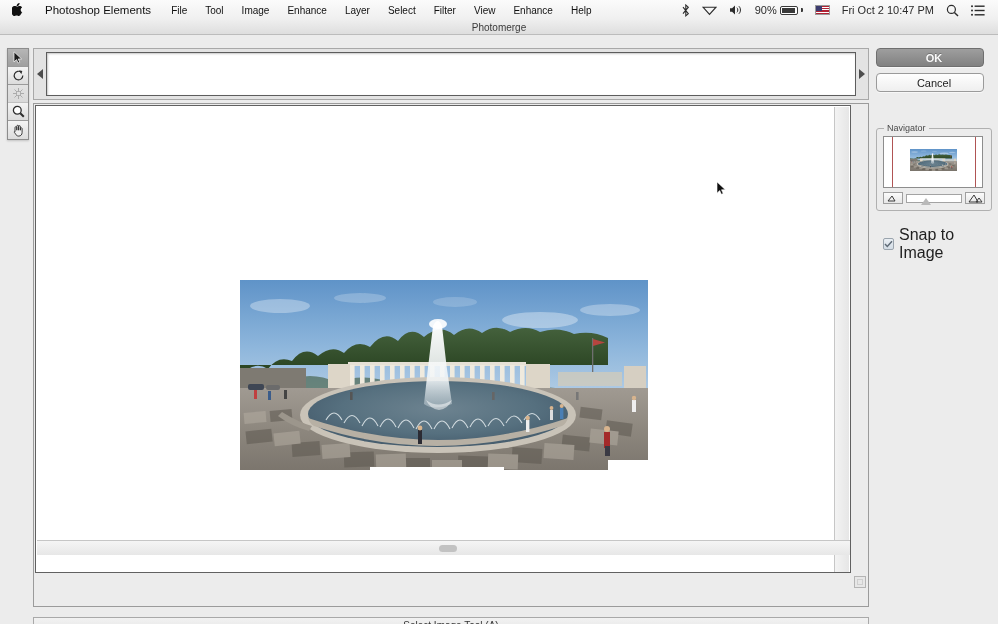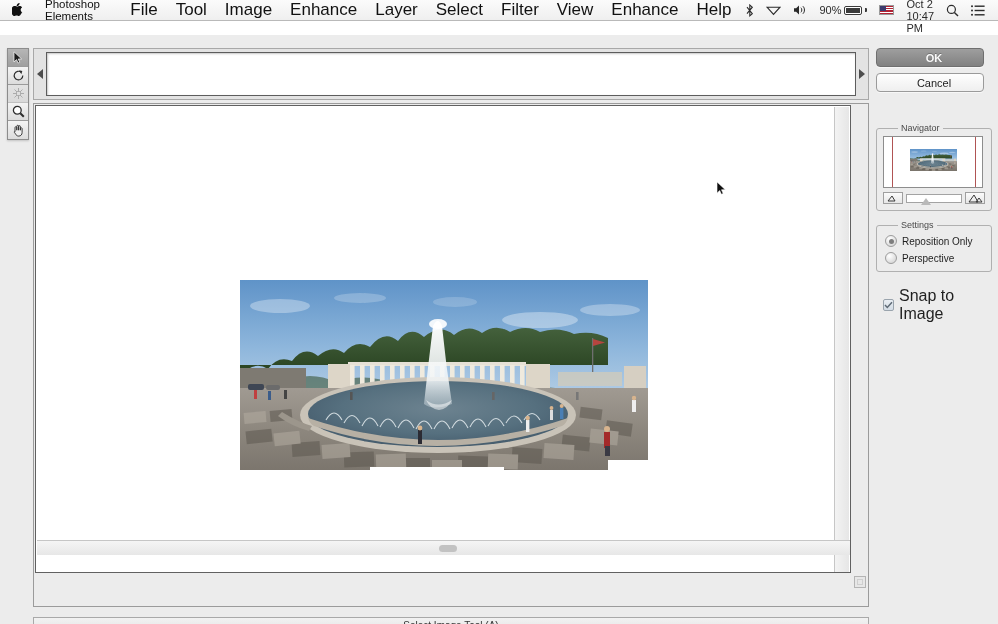--- a/index.html
+++ b/index.html
@@ -15,21 +15,21 @@
   
   .menubar {
     position: absolute; left: 0; top: 0; width: 998px; height: 20px;
     background: linear-gradient(#fbfbfb, #efefef);
     border-bottom: 1px solid #b9b9b9;
     display: flex; align-items: center;
     font-size: 11.5px; color: #111;
   }
   .mb-apple { padding: 0 11px 0 12px; font-size: 13px; line-height: 1; }
   .mb-app { font-weight: normal; padding: 0 11px; font-size: 11.5px; }
-  .mb-item { padding: 0 9px; font-size: 17px; }
+  .mb-item { padding: 0 9px; font-size: 10px; }
   .mb-right { margin-left: auto; display: flex; align-items: center; padding-right: 7px; gap: 0; }
   .mb-r { padding: 0 6px; display: flex; align-items: center; font-size: 11px; color: #2b2b2b; }
   .mb-batt { display: flex; align-items: center; gap: 3px; }
   .batt-body {
     width: 18px; height: 9px; border: 1px solid #3a3a3a; border-radius: 2px;
     position: relative; background: #fff; box-sizing: border-box;
   }
   .batt-fill { position: absolute; left: 1px; top: 1px; bottom: 1px; width: 13.5px; background: #3a3a3a; }
   .batt-cap { width: 2px; height: 4px; background: #3a3a3a; border-radius: 0 1px 1px 0; }
   .flag {
@@ -157,21 +157,21 @@
     color: #fafafa; font-weight: bold; text-shadow: 0 -1px 0 rgba(0,0,0,.25);
     border-color: #6f6f6f;
   }
   .btn-cancel { background: linear-gradient(#fefefe, #efefef); font-weight: normal; }
 
   .group {
     position: relative; border: 1px solid #b0b0b0; border-radius: 3px;
     margin-top: 14px; padding: 7px 6px 6px;
   }
   .group-title {
-    position: absolute; left: 21px; top: -6px; background: #ececec;
+    position: absolute; left: 7px; top: -6px; background: #ececec;
     padding: 0 3px; font-size: 9px; color: #4a4a4a;
   }
 
   .navwell {
     width: 100px; height: 52px; background: #ffffff;
     border: 1px solid #8d8d8d; box-sizing: border-box;
     position: relative; overflow: hidden;
   }
   .navline { position: absolute; top: 0; bottom: 0; width: 1px; background: #b05454; }
   .navthumb { position: absolute; left: 26px; top: 12px; width: 47px; height: 22px; }
@@ -280,20 +280,23 @@
               <circle cx="1" cy="9.8" r="1"></circle>
               <rect x="3.6" y=".5" width="10" height="1.4"></rect>
               <rect x="3.6" y="4.8" width="10" height="1.4"></rect>
               <rect x="3.6" y="9.1" width="10" height="1.4"></rect>
             </g>
           </svg>
       </div>
     </div>
   </div>
 
+  <div class="doctitle">
+    <span>Photomerge</span>
+  </div>
 
   <div class="appbody">
 
     <div class="toolpal">
       <div class="tool sel">
         <svg width="11" height="13" viewBox="0 0 11 13">
             <path fill="#1d1d1d" stroke="#fff" stroke-width=".7" d="M1 .8 L1 11 L3.5 8.6 L5.1 12 L6.8 11.2 L5.2 8 L8.6 7.9 Z"></path>
           </svg>
       </div>
       <div class="tool">
@@ -561,31 +564,20 @@
             <div class="slider-thumb"></div>
           </div>
           <div class="mt-btn">
             <svg width="15" height="9" viewBox="0 0 15 9">
                 <path fill="none" stroke="#3a3a3a" stroke-width="1" d="M1 8 L6 1 L10 8 Z M8 8 L11 4 L14 8 Z"></path>
               </svg>
           </div>
         </div>
       </div>
 
-      <div class="group">
-        <div class="group-title">Settings</div>
-        <div class="radio-row">
-          <span class="radio on"></span>
-          <span class="radio-lbl">Reposition Only</span>
-        </div>
-        <div class="radio-row" style="margin-bottom:1px;">
-          <span class="radio"></span>
-          <span class="radio-lbl">Perspective</span>
-        </div>
-      </div>
 
       <div class="check-row">
         <span class="checkbox">
           <svg width="9" height="8" viewBox="0 0 9 8">
               <path fill="none" stroke="#5f6b76" stroke-width="1.5" d="M1 4 L3.3 6.4 L8 1.2"></path>
             </svg>
         </span>
         <span class="check-lbl">Snap to Image</span>
       </div>
     </div>

